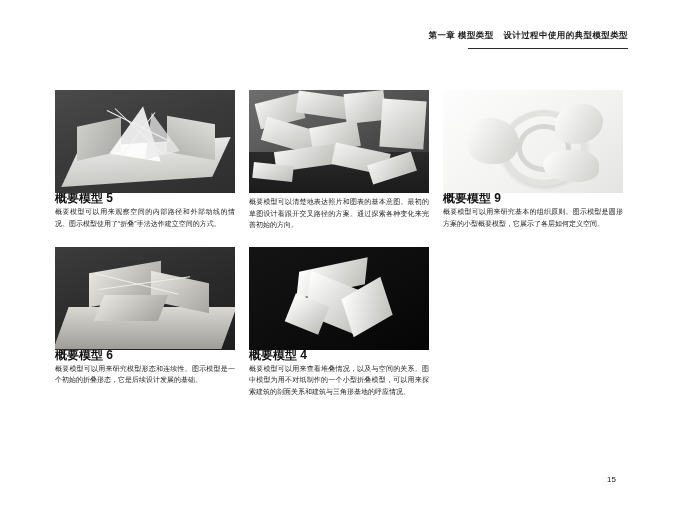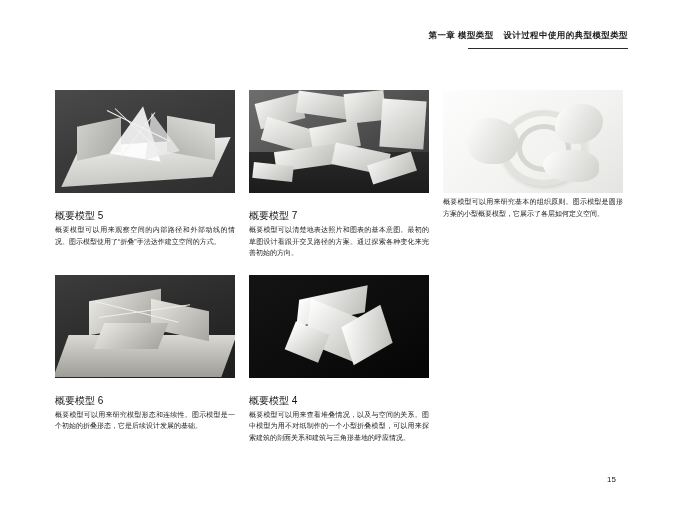--- a/index.html
+++ b/index.html
@@ -62,24 +62,24 @@
   .cell {
     width: 180px;
   }
   .photo {
     width: 180px;
     height: 103px;
     position: relative;
     overflow: hidden;
   }
   .caption-title {
-    font-size: 10px;
-    font-weight: normal;
+    font-size: 12px;
+    font-weight: bold;
     color: #111111;
-    margin-top: 18px;
+    margin-top: 0;
     line-height: 10px;
   }
   .caption-body {
     font-size: 7px;
     color: #1c1c1c;
     line-height: 11.5px;
     margin-top: 3px;
     text-align: justify;
   }
   .page-number {
@@ -218,32 +218,32 @@
           <div class="shape pc" style="left:48px;top:4px;width:52px;height:22px;transform:rotate(8deg);"></div>
           <div class="shape pc" style="left:96px;top:2px;width:40px;height:30px;transform:rotate(-6deg);"></div>
           <div class="shape pc" style="left:132px;top:10px;width:44px;height:48px;transform:rotate(4deg);"></div>
           <div class="shape pc" style="left:14px;top:34px;width:56px;height:24px;transform:rotate(16deg);"></div>
           <div class="shape pc" style="left:62px;top:34px;width:48px;height:26px;transform:rotate(-10deg);"></div>
           <div class="shape pc" style="left:26px;top:58px;width:60px;height:20px;transform:rotate(-8deg);"></div>
           <div class="shape pc" style="left:84px;top:58px;width:56px;height:22px;transform:rotate(12deg);"></div>
           <div class="shape pc" style="left:120px;top:68px;width:46px;height:20px;transform:rotate(-18deg);"></div>
           <div class="shape pc" style="left:4px;top:74px;width:40px;height:16px;transform:rotate(6deg);"></div>
         </div>
-        <div class="caption-title">概要模型 7</div>
         <div class="caption-body">概要模型可以清楚地表达照片和图表的基本意图。最初的草图设计看跟开交叉路径的方案。通过探索各种变化来完善初始的方向。</div>
       </div>
 
       <div class="cell">
         <div class="photo p3">
           <div class="shape ring" style="left:58px;top:20px;width:74px;height:64px;"></div>
           <div class="shape ring2" style="left:74px;top:34px;width:44px;height:38px;"></div>
           <div class="shape sh" style="left:24px;top:28px;width:52px;height:46px;border-radius:40% 60% 50% 50%;"></div>
           <div class="shape sh" style="left:112px;top:14px;width:48px;height:40px;border-radius:55% 45% 60% 40%;"></div>
           <div class="shape sh" style="left:100px;top:60px;width:56px;height:32px;border-radius:50% 50% 40% 60%;"></div>
         </div>
+        <div class="caption-title">概要模型 9</div>
         <div class="caption-body">概要模型可以用来研究基本的组织原则。图示模型是圆形方案的小型概要模型，它展示了各层如何定义空间。</div>
       </div>
 
     </div>
 
     <div class="row">
 
       <div class="cell">
         <div class="photo p4">
           <div class="shape board"></div>

